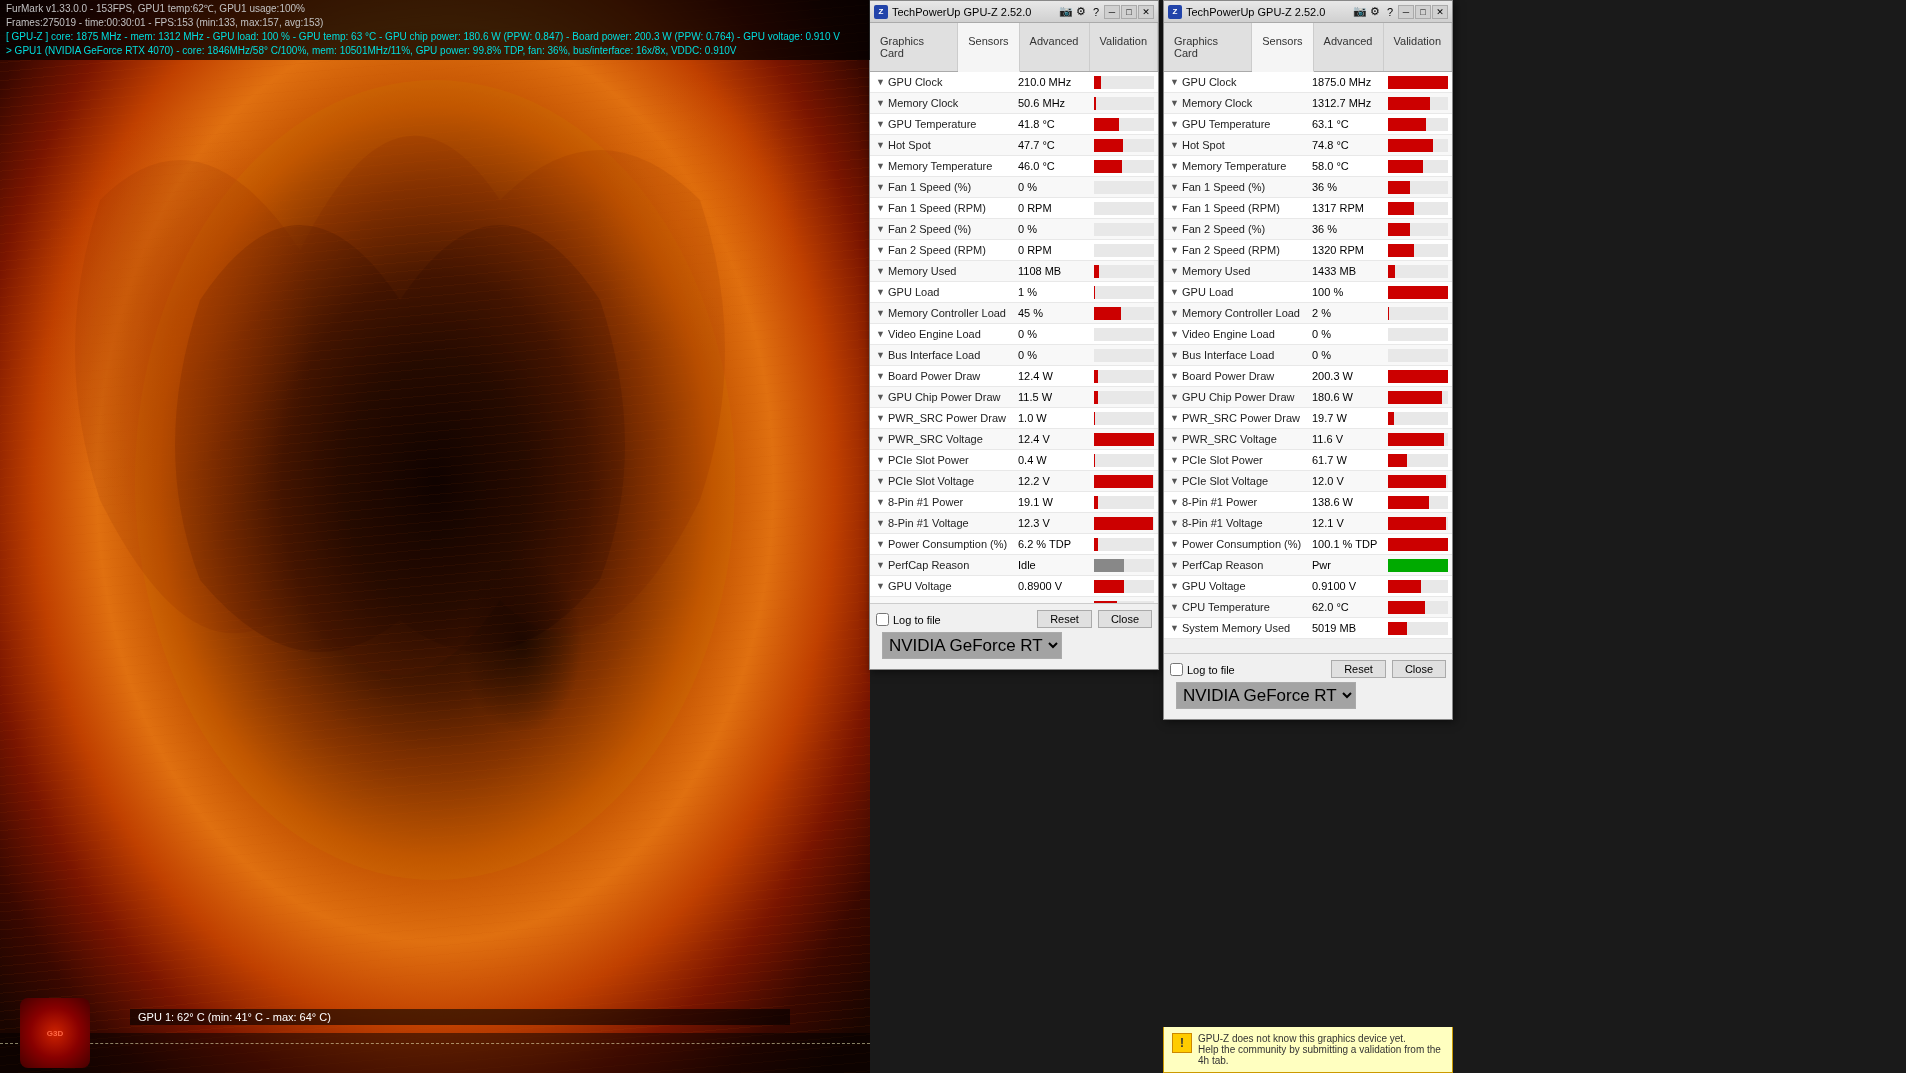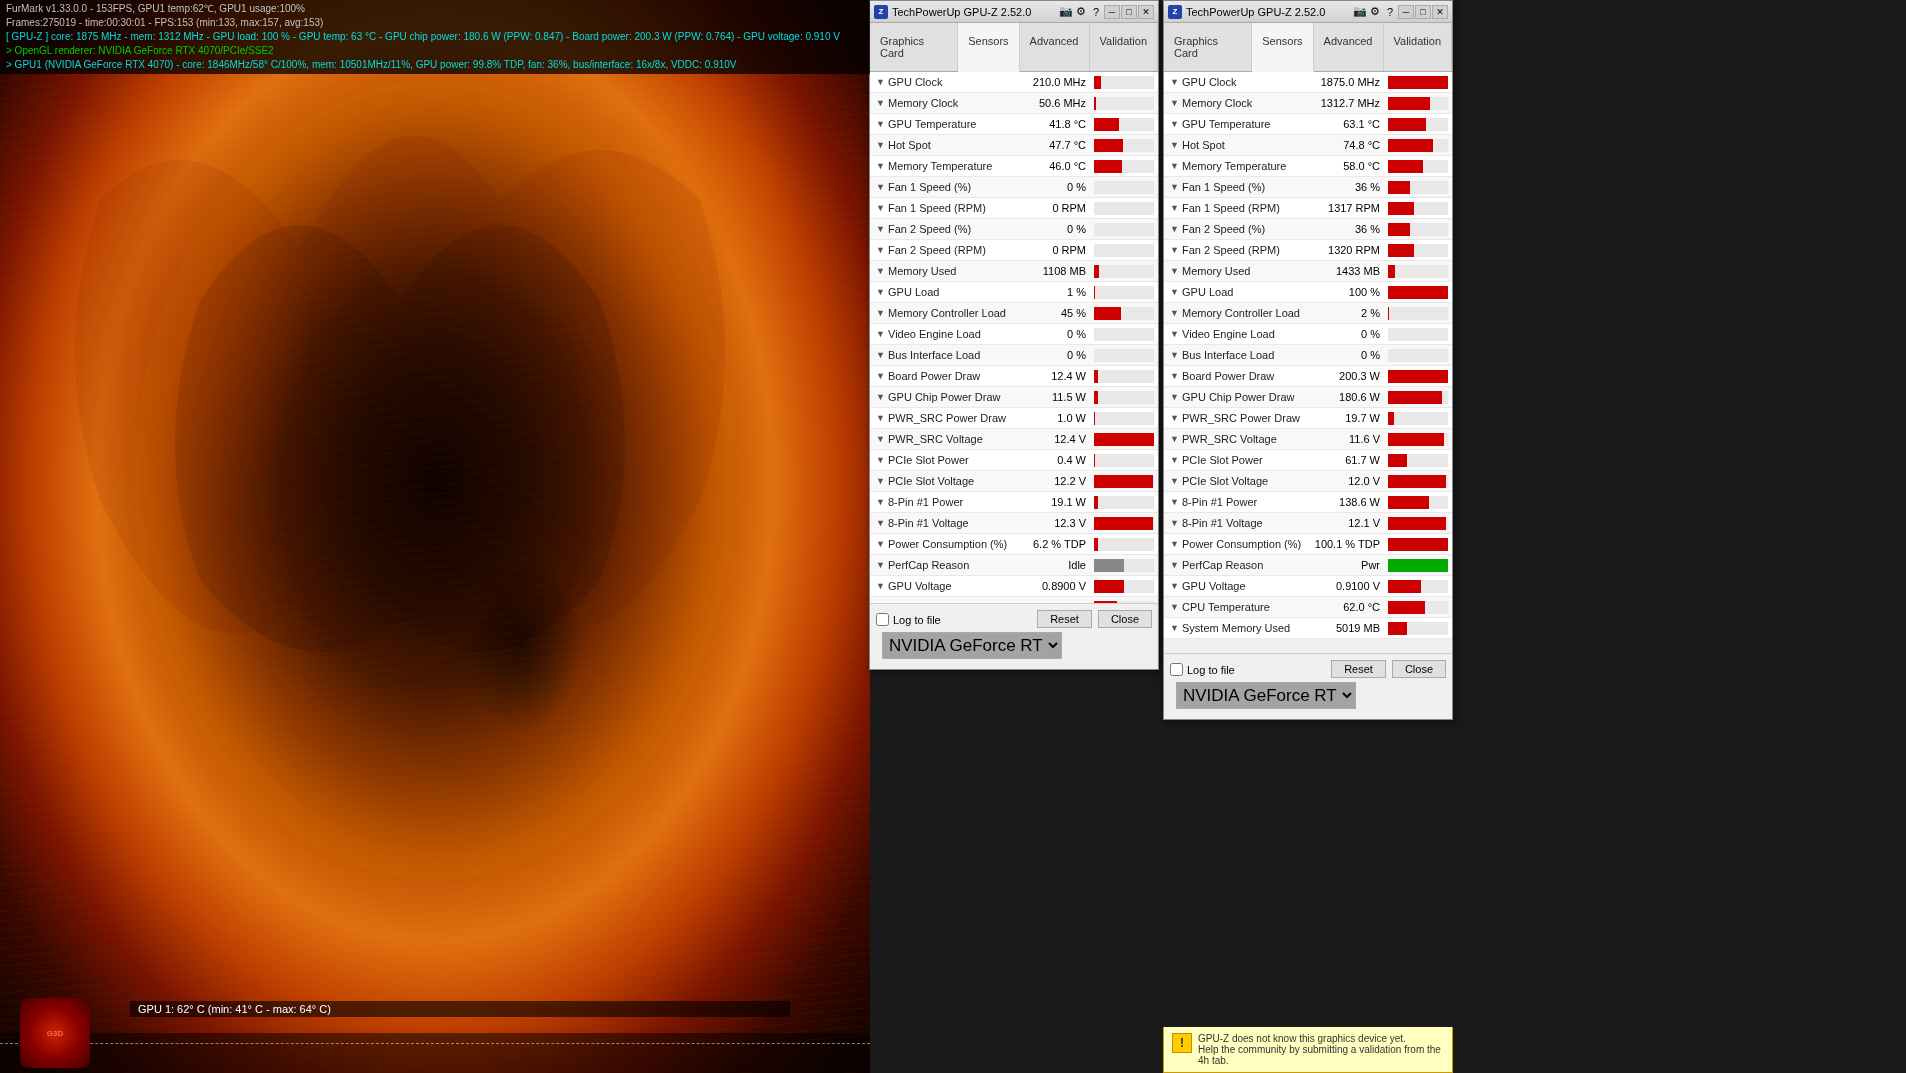--- a/index.html
+++ b/index.html
@@ -32,21 +32,21 @@
     #top-bar {
       position: absolute; top: 0; left: 0; width: 870px; background: rgba(0,0,0,0.75); padding: 2px 6px;
       color: #c0c0c0; font-size: 10px; z-index: 10;
     }
     .top-bar-line { line-height: 14px; }
     .cyan { color: #00dddd; }
     .green-text { color: #00cc00; }
 
     
     #gpu-temp-bar {
-      position: absolute; bottom: 56px; left: 130px; width: 660px; background: rgba(0,0,0,0.6);
+      position: absolute; bottom: 48px; left: 130px; width: 660px; background: rgba(0,0,0,0.6);
       color: #fff; font-size: 11px; padding: 2px 8px; z-index: 10;
     }
     #gpu-graph-line {
       position: absolute; bottom: 0; left: 0; width: 870px; height: 40px;
       background: rgba(0,0,0,0.5); z-index: 9;
     }
     .graph-wave {
       position: absolute; bottom: 5px; left: 0; width: 870px; height: 25px;
       border-top: 1px dashed rgba(255,255,200,0.5);
     }
@@ -118,21 +118,21 @@
     }
     .sensor-row:nth-child(even) { background: #f8f8f8; }
     .sensor-name {
       flex: 0 0 148px; padding: 0 4px 0 6px; font-size: 11px; color: #222;
       display: flex; align-items: center; gap: 2px;
     }
     .sensor-dropdown {
       width: 10px; color: #555; font-size: 9px; cursor: pointer;
     }
     .sensor-value {
-      flex: 0 0 72px; text-align: right; padding-right: 4px; font-size: 11px; color: #000; font-weight: 500;
+      flex: 0 0 72px; padding-right: 4px; font-size: 11px; color: #000; font-weight: 500;
     }
     .sensor-bar-container {
       flex: 1; height: 13px; background: #e8e8e8; margin: 0 4px; position: relative; overflow: hidden;
     }
     .sensor-bar {
       height: 100%; background: #cc0000; position: absolute; left: 0; top: 0;
     }
     .sensor-bar.green { background: #00aa00; }
     .sensor-bar.gray { background: #888888; }
 
@@ -201,23 +201,20 @@
 </div>
 
 <div id="top-bar">
   <div class="top-bar-line">FurMark v1.33.0.0 - 153FPS, GPU1 temp:62℃, GPU1 usage:100%</div>
   <div class="top-bar-line">
     <span>Frames:275019 - time:00:30:01 - FPS:153 (min:133, max:157, avg:153)</span>
   </div>
   <div class="top-bar-line cyan">
     <span>[ GPU-Z ] core: 1875 MHz - mem: 1312 MHz - GPU load: 100 % - GPU temp: 63 °C - GPU chip power: 180.6 W (PPW: 0.847) - Board power: 200.3 W (PPW: 0.764) - GPU voltage: 0.910 V</span>
   </div>
-  <div class="top-bar-line green-text">
-    <span>&gt; OpenGL renderer: NVIDIA GeForce RTX 4070/PCIe/SSE2</span>
-  </div>
   <div class="top-bar-line cyan">
     <span>&gt; GPU1 (NVIDIA GeForce RTX 4070) - core: 1846MHz/58° C/100%, mem: 10501MHz/11%, GPU power: 99.8% TDP, fan: 36%, bus/interface: 16x/8x, VDDC: 0.910V</span>
   </div>
 </div>
 
 <div id="gpu-graph-line">
   <div class="graph-wave"></div>
   <div id="gpu-temp-bar">
     <span>GPU 1: 62° C (min: 41° C - max: 64° C)</span>
   </div>

